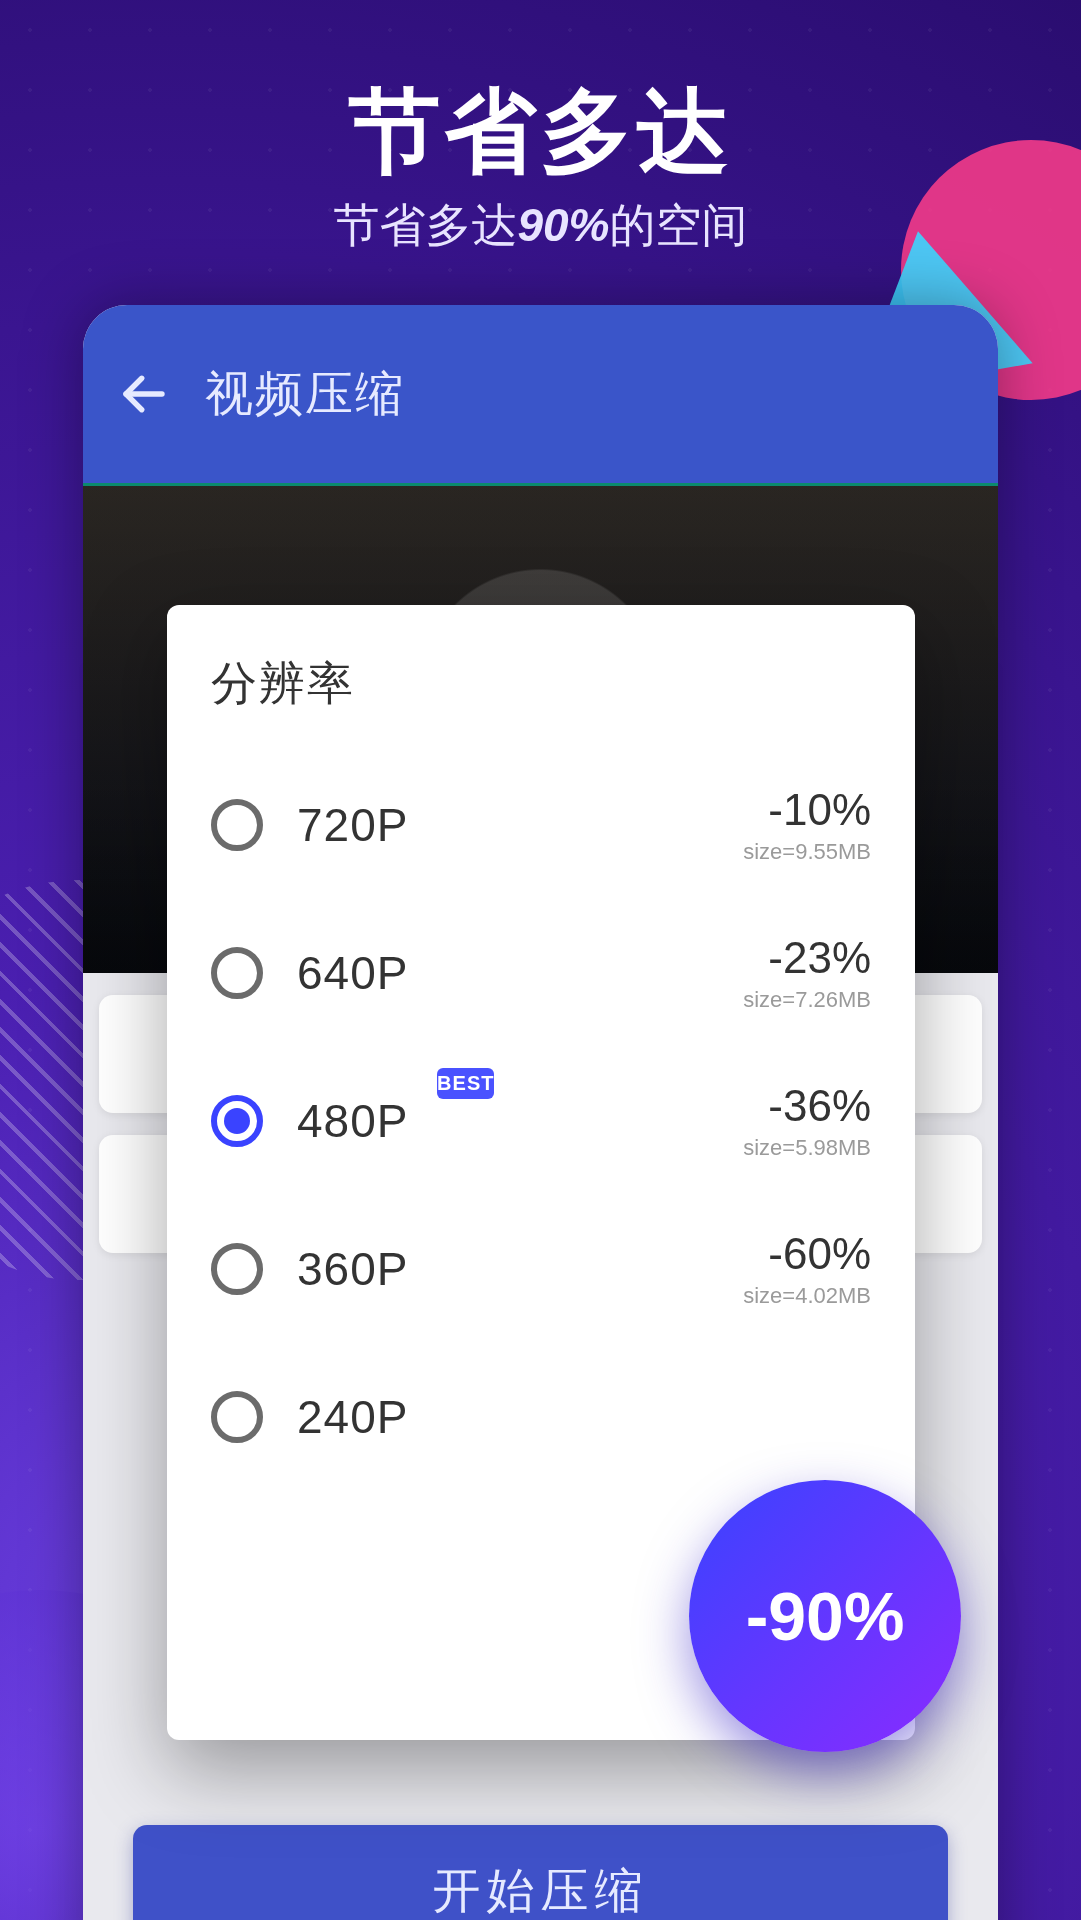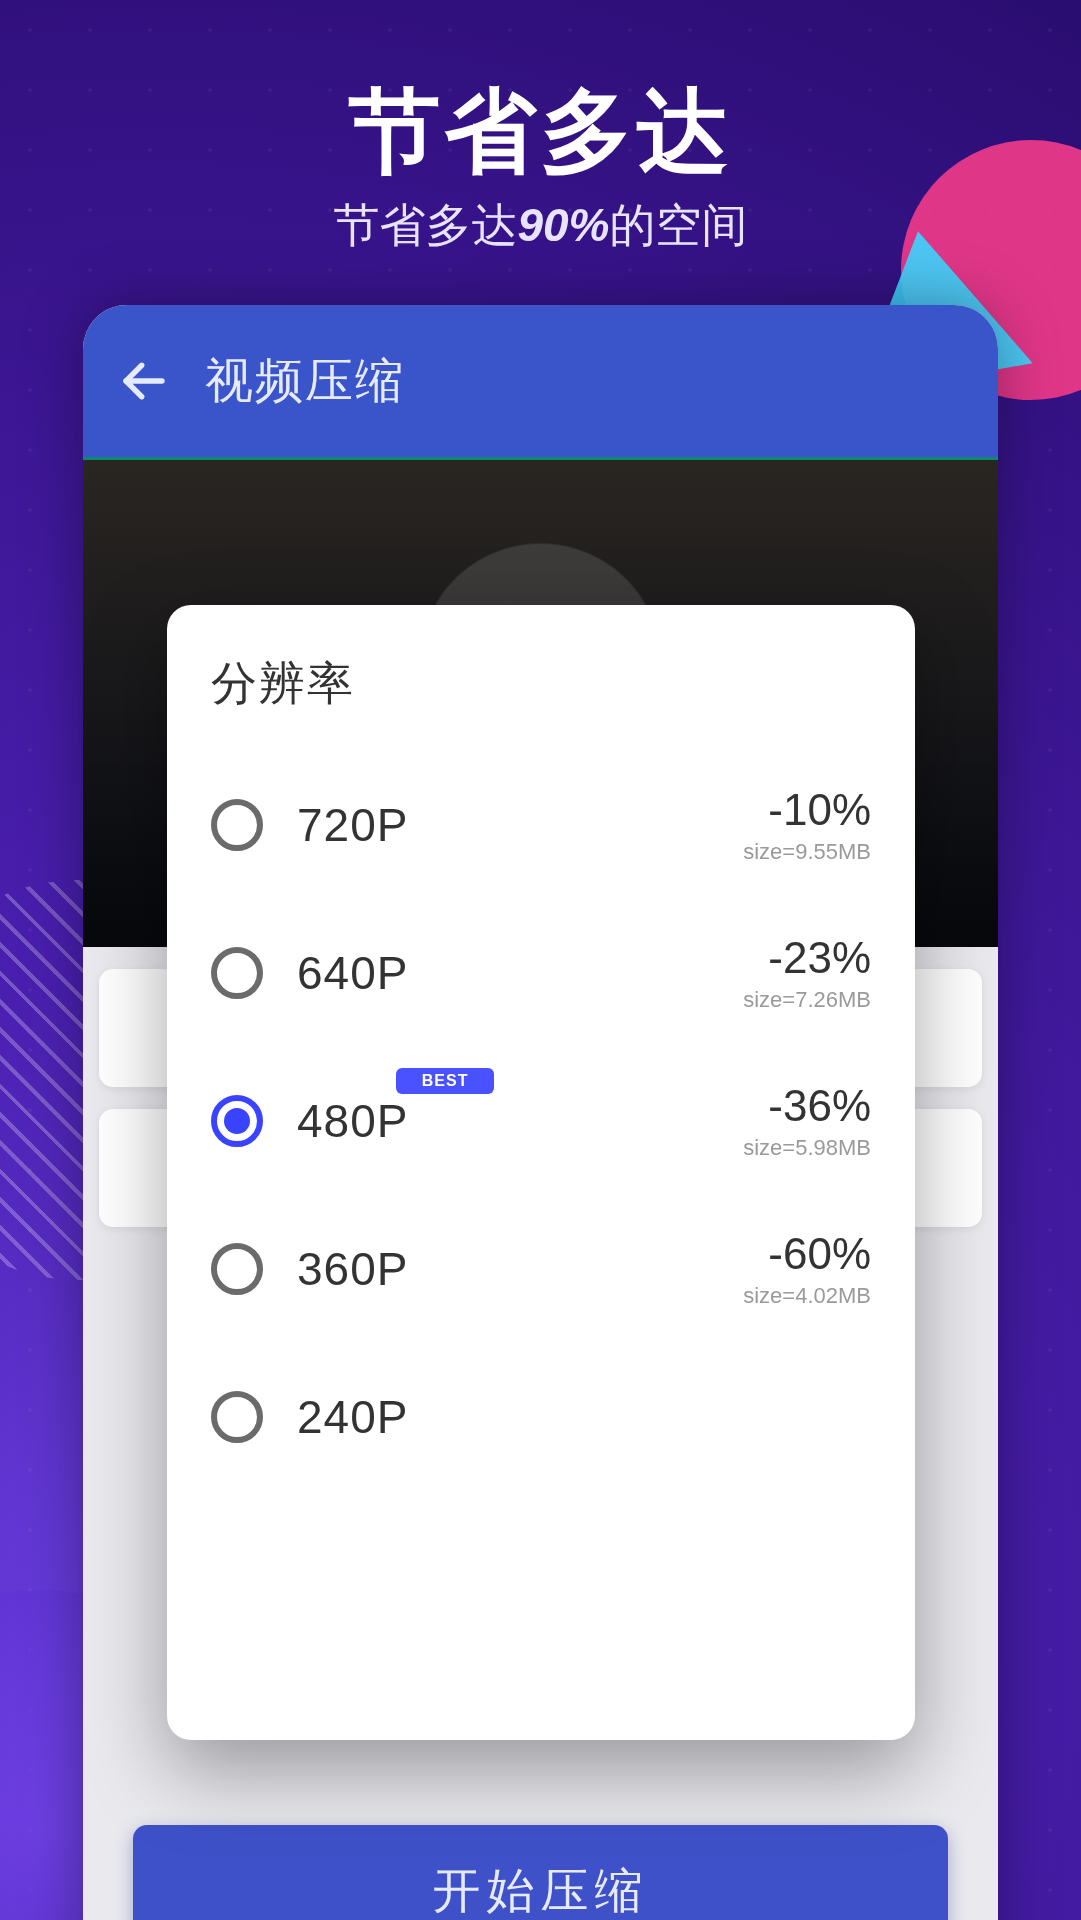--- a/index.html
+++ b/index.html
@@ -39,21 +39,21 @@
     position: absolute;
     left: 83px; top: 305px;
     width: 915px; height: 1680px;
     background: #e9e9ee;
     border-radius: 44px 44px 0 0;
     overflow: hidden;
     box-shadow: 0 0 60px rgba(0,0,0,0.35);
   }
 
   .appbar {
-    height: 152px;
+    height: 178px;
     background: #3a55c9;
     display: flex; align-items: center;
     padding: 0 34px;
     gap: 34px;
   }
   .back-icon svg { width: 54px; height: 54px; display:block; }
   .appbar-title { color: #e6eaff; font-size: 48px; font-weight: 400; letter-spacing: 2px; }
 
   .thumb {
     height: 490px;
@@ -97,21 +97,21 @@
     color:#e6eaff; font-size:48px; letter-spacing:6px;
     box-shadow: 0 6px 18px rgba(40,50,150,0.35);
   }
 
   
   .dialog {
     position: absolute;
     left: 167px; top: 605px;
     width: 748px; height: 1135px;
     background: #fff;
-    border-radius: 24px;
+    border-radius: 12px;
     box-shadow: 0 30px 80px rgba(0,0,0,0.35);
     padding: 48px 44px 30px 44px;
   }
   .dialog-title {
     font-size: 46px; color: #333; font-weight: 500; margin-bottom: 36px; letter-spacing:2px;
   }
   .options { display:flex; flex-direction:column; }
   .opt {
     height: 148px;
     display:flex; align-items:center;
@@ -126,22 +126,22 @@
   }
   .opt.selected .radio { border-color:#3a43ff; }
   .opt.selected .radio::after{
     content:""; width:26px; height:26px; border-radius:50%; background:#3a43ff;
   }
   .opt .res {
     font-size:46px; color:#333; font-weight:500; position:relative; letter-spacing:1px;
   }
   .badge {
     position:absolute; top:-26px; right:-86px;
-    background:#4a52ff; color:#fff; font-size:16px; font-weight:700;
-    padding:4px 26px; border-radius:6px; letter-spacing:1px;
+    background:#4a52ff; color:#fff; font-size:20px; font-weight:700;
+    padding:4px 0; border-radius:6px; letter-spacing:1px;
   }
   .opt .right { margin-left:auto; text-align:right; }
   .opt .pct { font-size:44px; color:#333; font-weight:500; }
   .opt .size { font-size:22px; color:#9a9a9a; margin-top:4px; }
 
   .bubble {
     position:absolute;
     right: 120px; top: 1480px;
     width: 272px; height: 272px; border-radius:50%;
     background: linear-gradient(135deg, #3a43ff 0%, #8a2bff 100%);
@@ -224,13 +224,16 @@
           </span>
         </div>
         <div class="opt">
           <span class="radio"></span>
           <span class="res">240P</span>
           <span class="right"></span>
         </div>
       </div>
   </div>
 
+  <div class="bubble">
+    <span>-90%</span>
+  </div>
 </div>
 
 </body></html>

